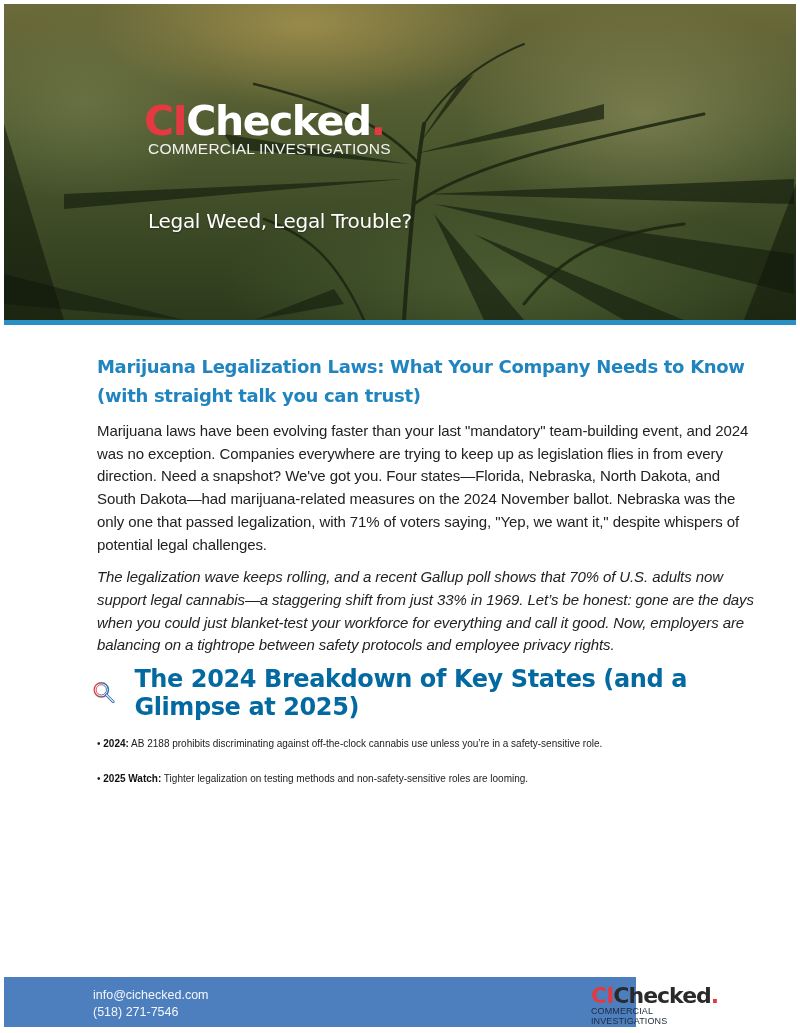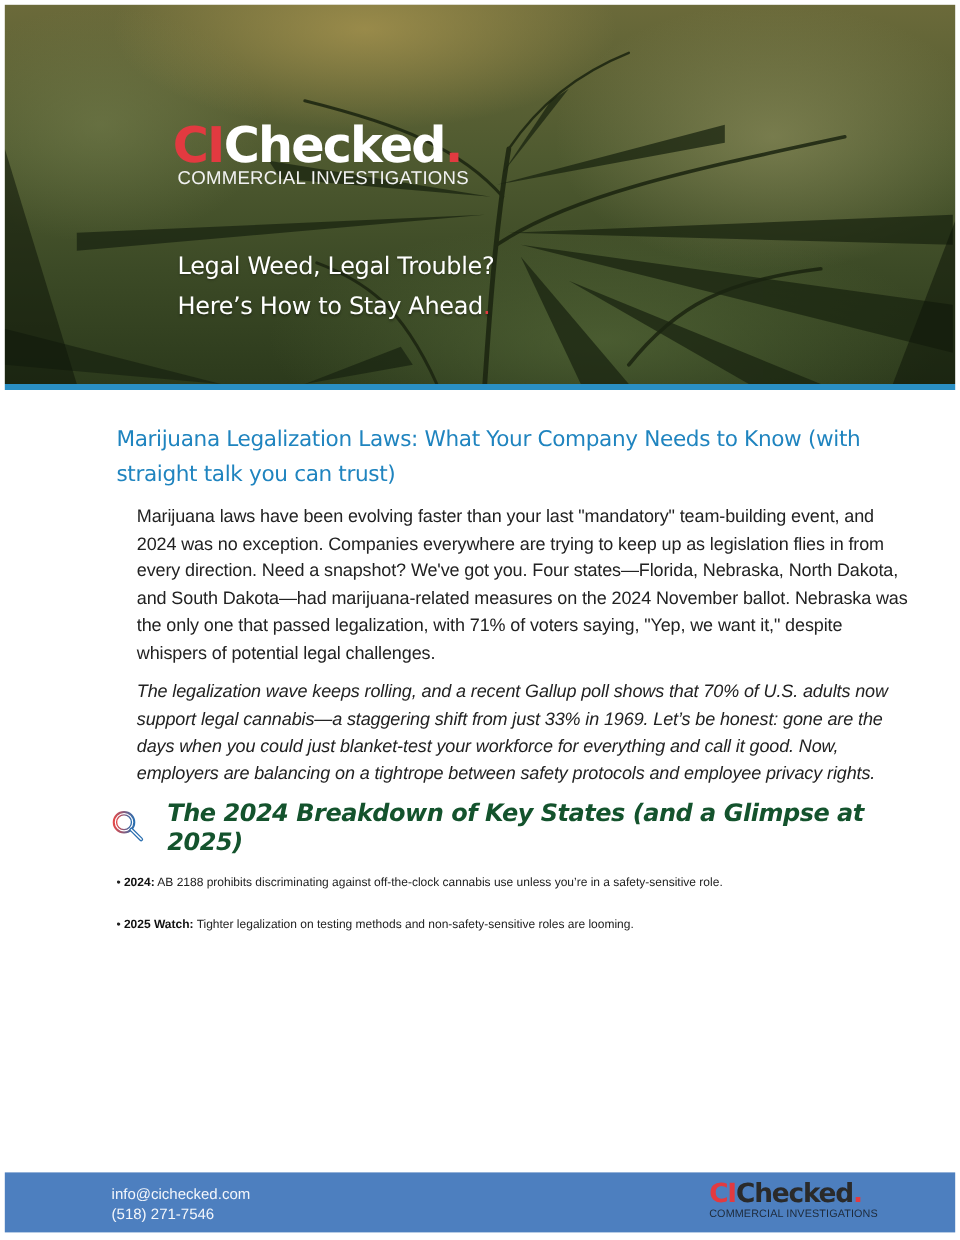--- a/index.html
+++ b/index.html
@@ -41,46 +41,46 @@
     position: absolute; left: 144px; top: 200px;
     font-family: "DejaVu Sans", sans-serif; font-size: 20px; line-height: 34px;
     color: #ffffff; letter-spacing: -0.3px;
     text-shadow: 0 1px 2px rgba(0,0,0,0.35);
   }
   .hero-title .red-dot { color: #e23a40; }
 
   
   .article { position: absolute; left: 97px; top: 352px; width: 660px; }
   .h1 {
-    color: #1f84bf; font-family: "DejaVu Sans", sans-serif; font-weight: normal;
+    color: #1f84bf; font-family: "DejaVu Sans", sans-serif; font-weight: bold;
     font-size: 18px; line-height: 29px; letter-spacing: -0.3px; margin: 0;
   }
   .para {
-    font-size: 15px; line-height: 22.7px; margin: 10px 0 0 17px; color: #222;
+    font-size: 15px; line-height: 22.7px; margin: 10px 0 0 0; color: #222;
     letter-spacing: -0.1px;
   }
   .para + .para { margin-top: 10px; font-style: italic; }
   .h2-row {
     display: flex; align-items: center; margin-top: 8px; margin-left: -6px;
   }
   .h2-row .mag { width: 32px; height: 32px; margin-right: 18px; }
   .h2 {
-    color: #14532d; font-family: "DejaVu Sans", sans-serif; font-weight: bold;
-    font-size: 20px; letter-spacing: -0.4px; margin: 0; font-style: italic;
+    color: #0369a1; font-family: "DejaVu Sans", sans-serif; font-weight: bold;
+    font-size: 24px; letter-spacing: -0.4px; margin: 0;
   }
   .state-name {
     font-family: "DejaVu Sans", sans-serif; font-weight: bold; font-size: 14.5px;
     margin-top: 12px; color: #111;
   }
   .bullet { font-size: 10px; line-height: 22.7px; margin-top: 12px; color: #222; }
   .bullet b { color: #111; }
 
   
   .footer {
-    position: absolute; left: 4px; top: 977px; width: 792px; height: 50px;
+    position: absolute; left: 4px; top: 977px; width: 632px; height: 50px;
     background: #4d7fbf;
   }
   .footer .col { position: absolute; top: 10px; font-size: 12.5px; line-height: 17px; color: #f3f6fb; }
   .footer .c1 { left: 89px; }
   .footer .c2 { left: 300px; width: 210px; text-align: center; }
   .footer .logo-foot { position: absolute; left: 587px; top: 8px; }
   .logo-foot .word { font-family: "DejaVu Sans", sans-serif; font-weight: bold; font-size: 22px; letter-spacing: -1px; line-height: 22px; }
   .logo-foot .ci { color: #e23a40; }
   .logo-foot .checked { color: #2a2a2a; }
   .logo-foot .dot { color: #e23a40; }
@@ -119,21 +119,20 @@
 
   <div class="logo-hero">
     <div class="logo-word">
       <span class="logo-ci">CI</span><span class="logo-checked">Checked</span><span class="logo-dot">.</span>
     </div>
     <div class="logo-sub">COMMERCIAL INVESTIGATIONS</div>
   </div>
 
   <div class="hero-title">
     <div>Legal Weed, Legal Trouble?</div>
-    <div><span>Here’s How to Stay Ahead</span><span class="red-dot">.</span></div>
   </div>
 </div>
 <div class="hero-accent"></div>
 
 <div class="article">
   <h1 class="h1">Marijuana Legalization Laws: What Your Company Needs to Know (with straight talk you can trust)</h1>
   <p class="para">Marijuana laws have been evolving faster than your last "mandatory" team-building event, and 2024 was no exception. Companies everywhere are trying to keep up as legislation flies in from every direction. Need a snapshot? We've got you. Four states—Florida, Nebraska, North Dakota, and South Dakota—had marijuana-related measures on the 2024 November ballot. Nebraska was the only one that passed legalization, with 71% of voters saying, "Yep, we want it," despite whispers of potential legal challenges.</p>
   <p class="para">The legalization wave keeps rolling, and a recent Gallup poll shows that 70% of U.S. adults now support legal cannabis—a staggering shift from just 33% in 1969. Let’s be honest: gone are the days when you could just blanket-test your workforce for everything and call it good. Now, employers are balancing on a tightrope between safety protocols and employee privacy rights.</p>
 
   <div class="h2-row">

